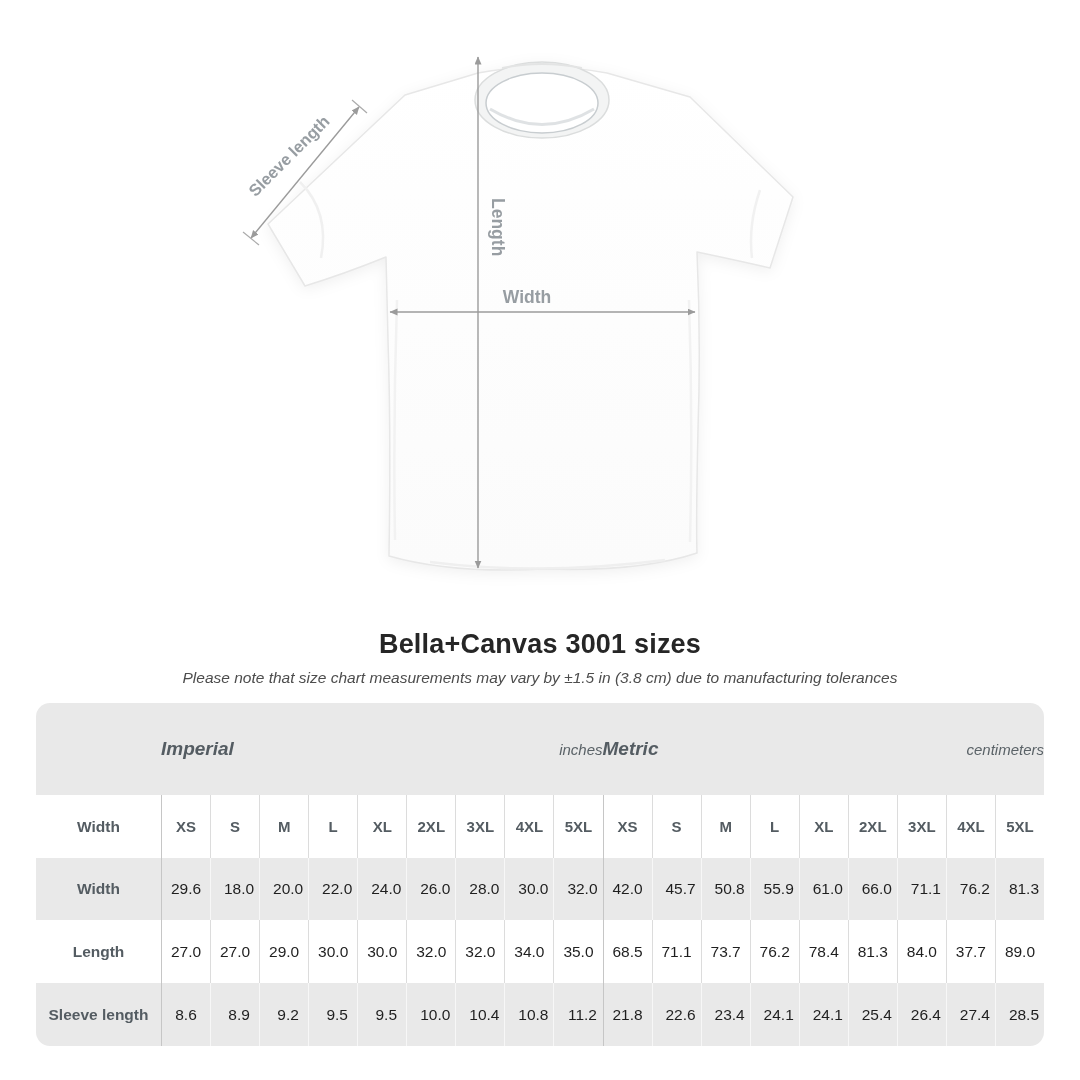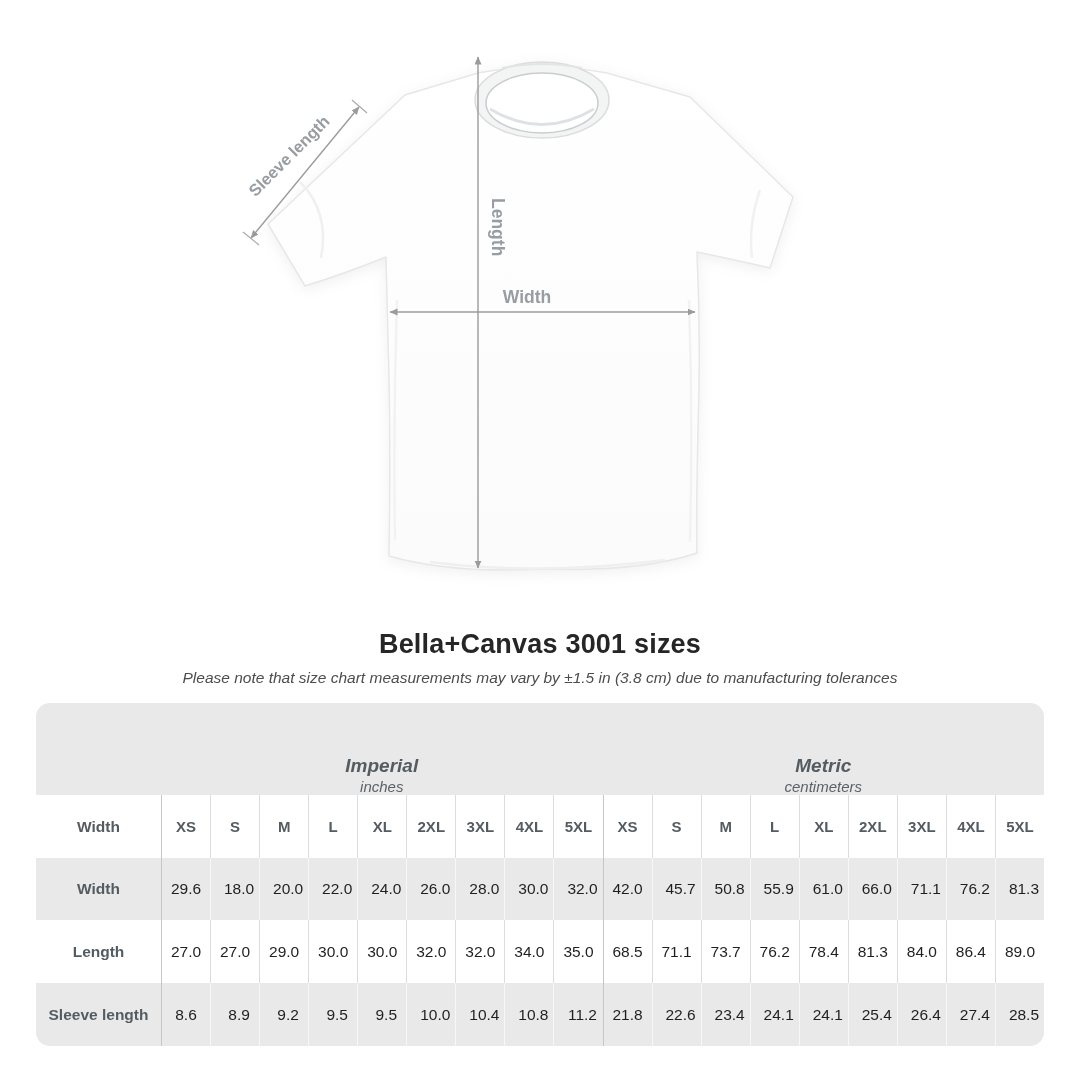--- a/index.html
+++ b/index.html
@@ -18,21 +18,21 @@
     position:absolute;top:669px;left:0;width:100%;text-align:center;
     font-size:15.5px;font-style:italic;color:#4d4d4d;
   }
   
   .size-table{
     position:absolute;left:36px;top:703px;width:1008px;height:343px;
     display:grid;grid-template-columns:125px repeat(18,1fr);
     grid-template-rows:92px 63px 62px 63px 63px;
     border-radius:14px;overflow:hidden;background:#ffffff;
   }
-  .band{background:#e9e9e9;display:flex;flex-direction:column;align-items:center;justify-content:flex-end;gap:1px;}
+  .band{background:#e9e9e9;display:flex;flex-direction:row;align-items:center;justify-content:space-between;gap:1px;}
   .band-corner{grid-column:1;grid-row:1;}
   .band-imperial{grid-column:2/11;grid-row:1;}
   .band-metric{grid-column:11/20;grid-row:1;}
   .g-label{font-size:19px;font-weight:bold;font-style:italic;color:#545c62;}
   .g-sub{font-size:15px;font-style:italic;color:#5a6267;}
   .cell{display:flex;align-items:center;justify-content:center;white-space:nowrap;}
   .lbl{font-weight:bold;font-size:15.5px;color:#545c62;}
   .szhdr{font-weight:bold;font-size:15px;color:#545c62;}
   .val{font-size:15.5px;color:#1f1f1f;}
   .bg-gray{background:#e9e9e9;}
@@ -164,21 +164,21 @@
     <div class="cell val bg-white div-minor-white">32.0</div>
     <div class="cell val bg-white div-minor-white">34.0</div>
     <div class="cell val bg-white div-minor-white">35.0</div>
     <div class="cell val bg-white div-major">68.5</div>
     <div class="cell val bg-white div-minor-white">71.1</div>
     <div class="cell val bg-white div-minor-white">73.7</div>
     <div class="cell val bg-white div-minor-white">76.2</div>
     <div class="cell val bg-white div-minor-white">78.4</div>
     <div class="cell val bg-white div-minor-white">81.3</div>
     <div class="cell val bg-white div-minor-white">84.0</div>
-    <div class="cell val bg-white div-minor-white">86.4</div>
+    <div class="cell val bg-white div-minor-white">37.7</div>
     <div class="cell val bg-white div-minor-white">89.0</div>
     <div class="cell lbl bg-gray">Sleeve length</div>
     <div class="cell val bg-gray div-major">8.6</div>
     <div class="cell val bg-gray div-minor-gray">8.9</div>
     <div class="cell val bg-gray div-minor-gray">9.2</div>
     <div class="cell val bg-gray div-minor-gray">9.5</div>
     <div class="cell val bg-gray div-minor-gray">9.5</div>
     <div class="cell val bg-gray div-minor-gray">10.0</div>
     <div class="cell val bg-gray div-minor-gray">10.4</div>
     <div class="cell val bg-gray div-minor-gray">10.8</div>

